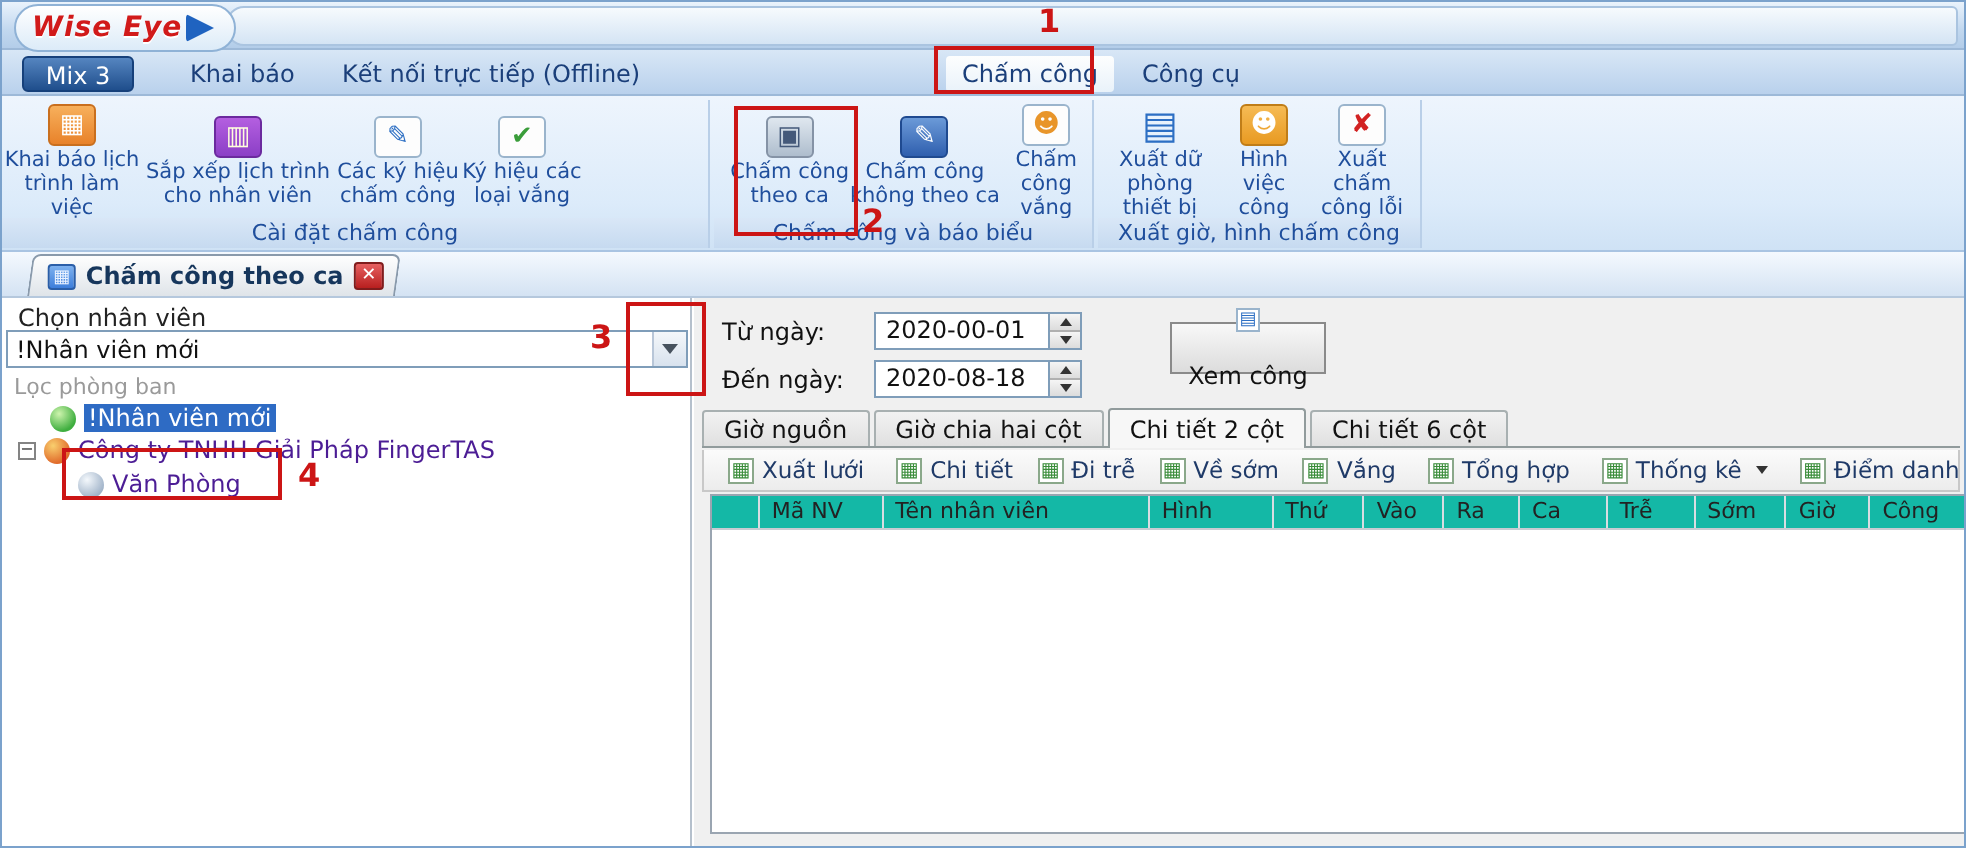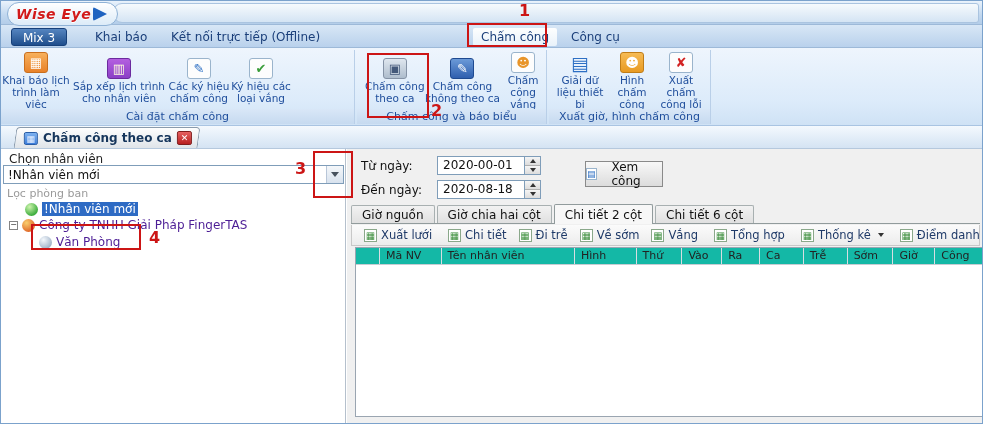--- a/index.html
+++ b/index.html
@@ -123,21 +123,21 @@
     display:flex; flex-direction:column; }
   .spin-btn { flex:1; background:linear-gradient(#f5f5f5,#dcdcdc); border-bottom:1px solid #b0b0b0;
     display:flex; align-items:center; justify-content:center; }
   .spin-btn:last-child { border-bottom:none; }
   .spin-up::before { content:""; width:0; height:0; border-left:3px solid transparent;
     border-right:3px solid transparent; border-bottom:4px solid #333; }
   .spin-down::before { content:""; width:0; height:0; border-left:3px solid transparent;
     border-right:3px solid transparent; border-top:4px solid #333; }
   .viewbtn { position:absolute; left:238px; top:12px; width:78px; height:26px;
     background:linear-gradient(#f8f8f8,#dcdcdc); border:1px solid #8a8a8a;
-    display:flex; align-items:center; justify-content:center; gap:15px; font-size:12px; color:#111; }
+    display:flex; align-items:center; justify-content:center; gap:15px; font-size:12px; color:#111;flex-direction:column; }
   .viewbtn-ic { width:12px; height:12px; background:#fff; border:1px solid #9ab4cc;
     color:#2d6fc4; font-size:9px; display:flex; align-items:center; justify-content:center; }
   .viewbtn-ic::before { content:"▤"; }
 
   .subtabs { position:absolute; left:4px; top:55px; width:629px; height:20px;
     border-bottom:1px solid #919b9c; display:flex; align-items:flex-end; }
   .subtab { height:18px; line-height:18px; padding:0 10px; font-size:12px; color:#111;
     background:linear-gradient(#f2f2f2,#e0e0e0); border:1px solid #a8b0b1; border-bottom:none;
     border-radius:2px 2px 0 0; margin-right:2px; }
   .subtab.active { height:20px; line-height:20px; background:#f7f7f7; border-color:#919b9c;
@@ -225,25 +225,25 @@
         <div>Chấm công vắng</div>
       </div>
     </div>
     <div class="rgroup-label">Chấm công và báo biểu</div>
   </div>
 
   <div class="rgroup" style="left:548px;width:162px;">
     <div class="rbtns" style="padding-left:2px;">
       <div class="rbtn" style="width:58px;">
         <div class="ric ric-doc-blue"></div>
-        <div>Giải dữ liệu thiết bị</div>
+        <div>Xuất dữ phòng thiết bị</div>
       </div>
       <div class="rbtn" style="width:46px;">
         <div class="ric ric-photo"></div>
-        <div>Hình chấm công</div>
+        <div>Hình việc công</div>
       </div>
       <div class="rbtn" style="width:52px;">
         <div class="ric ric-doc-err"></div>
         <div>Xuất chấm công lỗi</div>
       </div>
     </div>
     <div class="rgroup-label">Xuất giờ, hình chấm công</div>
   </div>
 </div>
 

